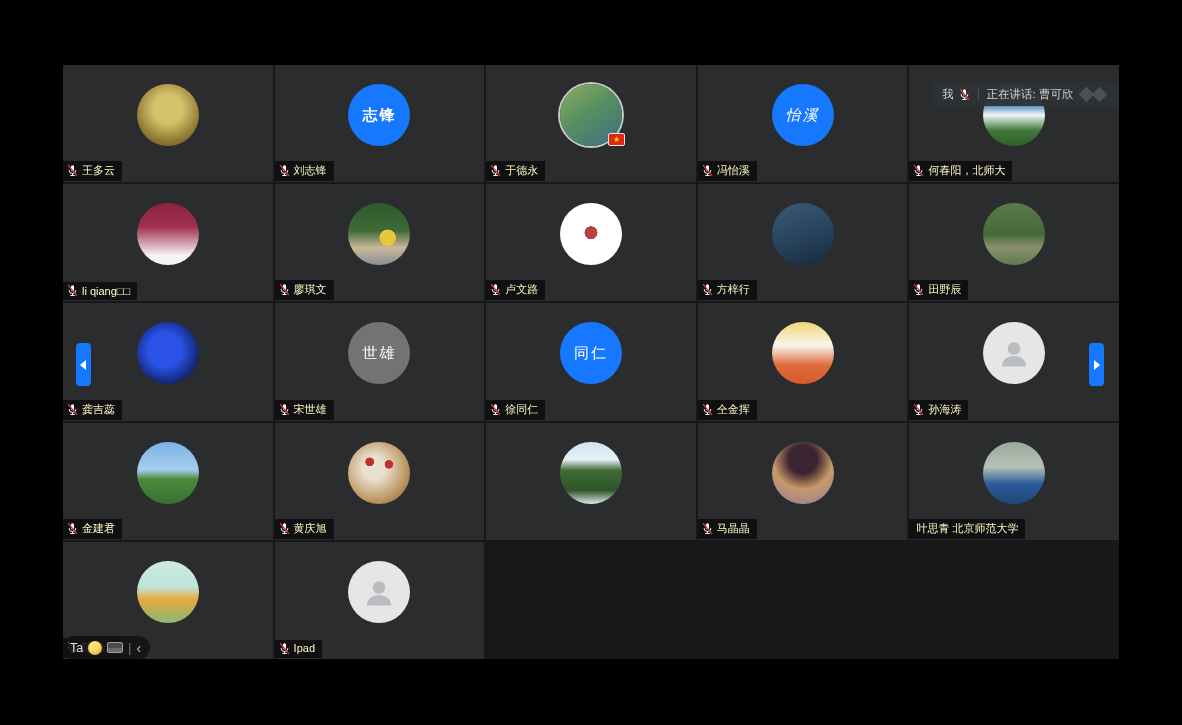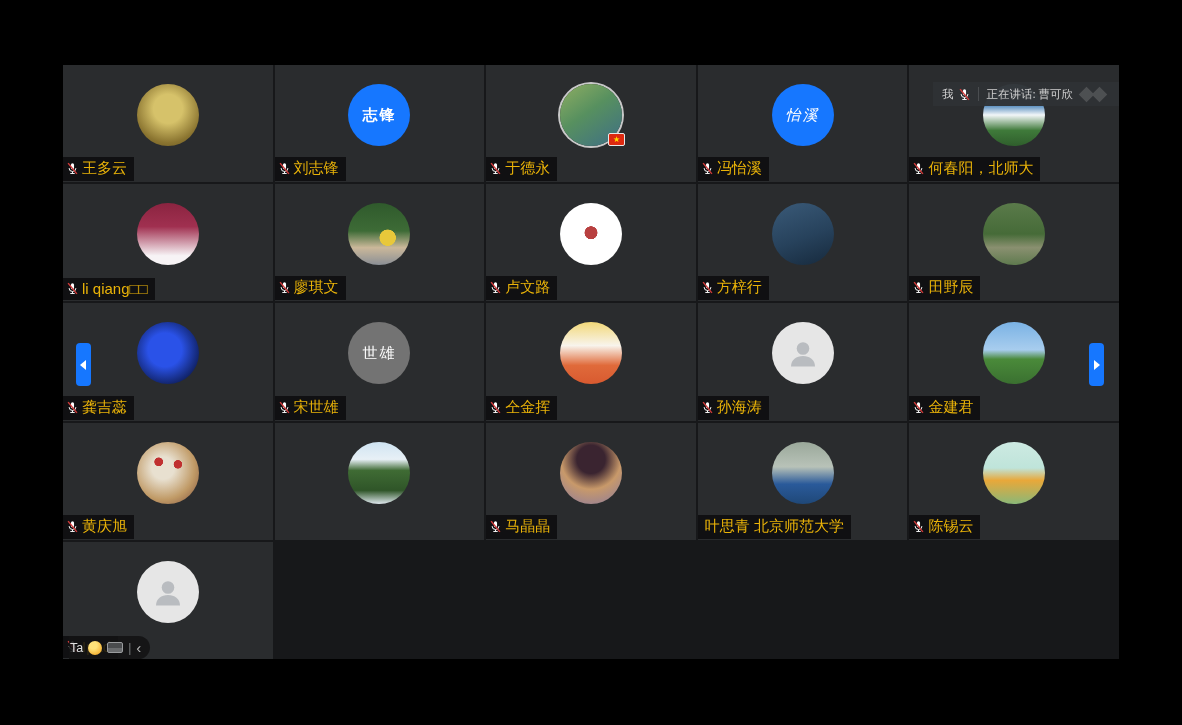--- a/index.html
+++ b/index.html
@@ -13,38 +13,38 @@
   .avatar { position:absolute; left:50%; top:19px; transform:translateX(-50%);
     width:62px; height:62px; border-radius:50%; background:#555; }
   .avatar.initials { display:flex; align-items:center; justify-content:center;
     color:#fff; font-size:15px; letter-spacing:2px; }
   .avatar.placeholder { background:#e6e6e6; display:flex; align-items:center; justify-content:center; }
   .avatar.ring { box-shadow:0 0 0 2px #c9c9c9; }
   .flag-badge { position:absolute; right:-3px; bottom:0; width:17px; height:13px;
     background:#de2910; border-radius:2px; border:1px solid #e8e8e8;
     color:#ffde00; font-size:8px; line-height:11px; text-align:center; }
   .name-label { position:absolute; left:0; bottom:1px; display:flex; align-items:center;
-    gap:3px; background:rgba(12,12,13,0.85); color:#eab308; font-size:15px;
+    gap:3px; background:rgba(12,12,13,0.85); color:#fef9c3; font-size:11px;
     padding:2px 7px 3px 3px; max-width:calc(100% - 6px); white-space:nowrap; overflow:hidden; }
   .name-label.no-mic { padding-left:7px; }
   .mic-ico { flex:0 0 auto; display:inline-flex; }
   
   .nav-arrow { position:absolute; width:15px; height:43px; background:#1677ff;
     border-radius:4px; display:flex; align-items:center; justify-content:center; cursor:pointer; }
   .nav-left { left:13px; top:278px; }
   .nav-right { left:1026px; top:278px; }
   .tri { width:0; height:0; border-top:5px solid transparent; border-bottom:5px solid transparent; }
   .tri-left { border-right:6px solid #fff; margin-right:1px; }
   .tri-right { border-left:6px solid #fff; margin-left:1px; }
   
   .status-bar { position:absolute; left:870px; top:17px; width:186px; height:24px;
     background:rgba(47,50,53,0.96); display:flex; align-items:center;
     color:#d6d6d6; font-size:11.5px; padding:0 6px 0 9px; }
   .status-bar .vdiv { width:1px; height:14px; background:#4a4d50; margin:0 8px 0 7px; }
-  .speaking { color:#cfcfcf; white-space:nowrap;font-family:Liberation Serif, serif; }
+  .speaking { color:#cfcfcf; white-space:nowrap; }
   .wm { margin-left:8px; display:flex; gap:2px; opacity:0.18; }
   .wm i { width:11px; height:11px; background:#dcdcdc; transform:rotate(45deg); display:block; }
   
   .overlay-pill { position:absolute; left:6px; top:571px; height:23px;
     display:flex; align-items:center; gap:5px; padding:0 9px 0 1px;
     background:rgba(18,18,19,0.88); border-radius:0 12px 12px 0;
     color:#e0e0e0; font-size:12.5px; }
   .emoji-dot { width:14px; height:14px; border-radius:50%;
     background:radial-gradient(circle at 38% 32%, #ffe37a 0 28%, #f5b83d 70%, #d99426 100%); }
   .kbd-ico { width:16px; height:11px; border:1px solid #9a9c9e; border-radius:2px;
@@ -247,20 +247,35 @@
               <path d="M3.8 7.5a4.2 4.2 0 0 0 8.4 0" fill="none" stroke="#fff" stroke-width="1.2"></path>
               <line x1="8" y1="11.8" x2="8" y2="13.7" stroke="#fff" stroke-width="1.2"></line>
               <line x1="5.3" y1="14.1" x2="10.7" y2="14.1" stroke="#fff" stroke-width="1.2"></line>
               <line x1="2.6" y1="1.4" x2="13.4" y2="14.6" stroke="#d23b3b" stroke-width="1.8"></line>
             </svg>
           </span>
       <span class="name-text">宋世雄</span>
     </div>
   </div>
 
+  <div class="tile">
+    <div class="avatar initials" style="background: rgb(22, 119, 255);">同仁</div>
+    <div class="name-label">
+          <span class="mic-ico">
+            <svg viewBox="0 0 16 16" width="13" height="13">
+              <rect x="6.1" y="1.5" width="3.8" height="7.5" rx="1.9" fill="#fff"></rect>
+              <path d="M3.8 7.5a4.2 4.2 0 0 0 8.4 0" fill="none" stroke="#fff" stroke-width="1.2"></path>
+              <line x1="8" y1="11.8" x2="8" y2="13.7" stroke="#fff" stroke-width="1.2"></line>
+              <line x1="5.3" y1="14.1" x2="10.7" y2="14.1" stroke="#fff" stroke-width="1.2"></line>
+              <line x1="2.6" y1="1.4" x2="13.4" y2="14.6" stroke="#d23b3b" stroke-width="1.8"></line>
+            </svg>
+          </span>
+      <span class="name-text">徐同仁</span>
+    </div>
+  </div>
 
   <div class="tile">
     <div class="avatar" style="background: linear-gradient(rgb(242, 216, 120) 0%, rgb(248, 244, 236) 38%, rgb(224, 106, 58) 70%, rgb(216, 90, 48) 100%);"></div>
     <div class="name-label">
           <span class="mic-ico">
             <svg viewBox="0 0 16 16" width="13" height="13">
               <rect x="6.1" y="1.5" width="3.8" height="7.5" rx="1.9" fill="#fff"></rect>
               <path d="M3.8 7.5a4.2 4.2 0 0 0 8.4 0" fill="none" stroke="#fff" stroke-width="1.2"></path>
               <line x1="8" y1="11.8" x2="8" y2="13.7" stroke="#fff" stroke-width="1.2"></line>
               <line x1="5.3" y1="14.1" x2="10.7" y2="14.1" stroke="#fff" stroke-width="1.2"></line>

